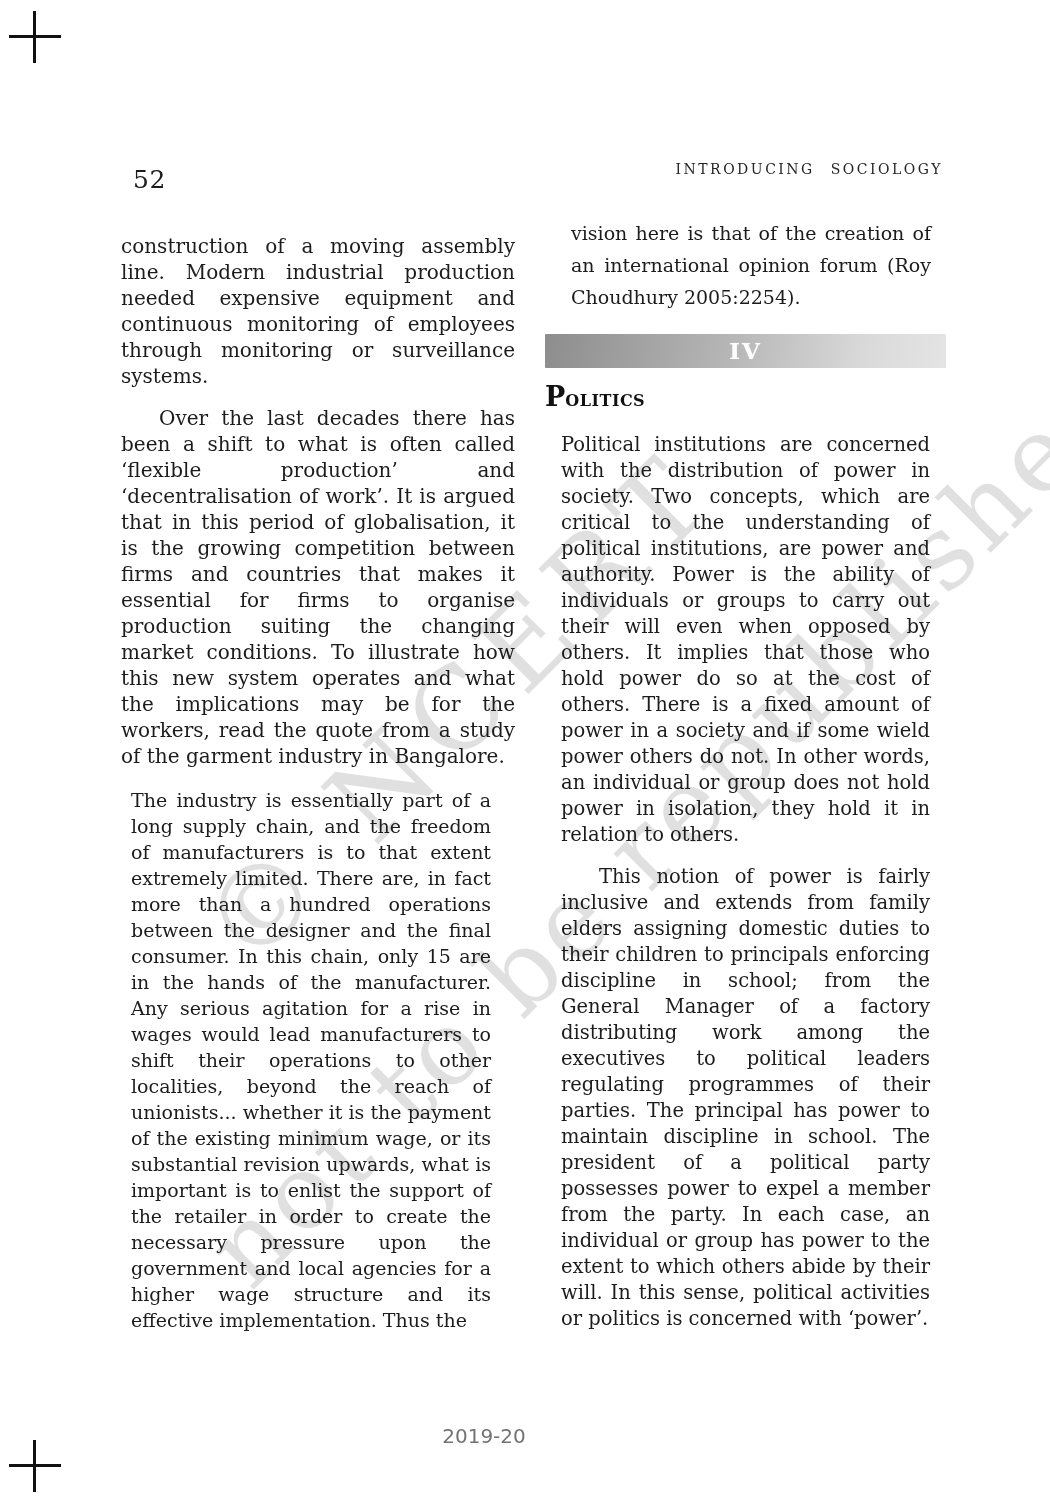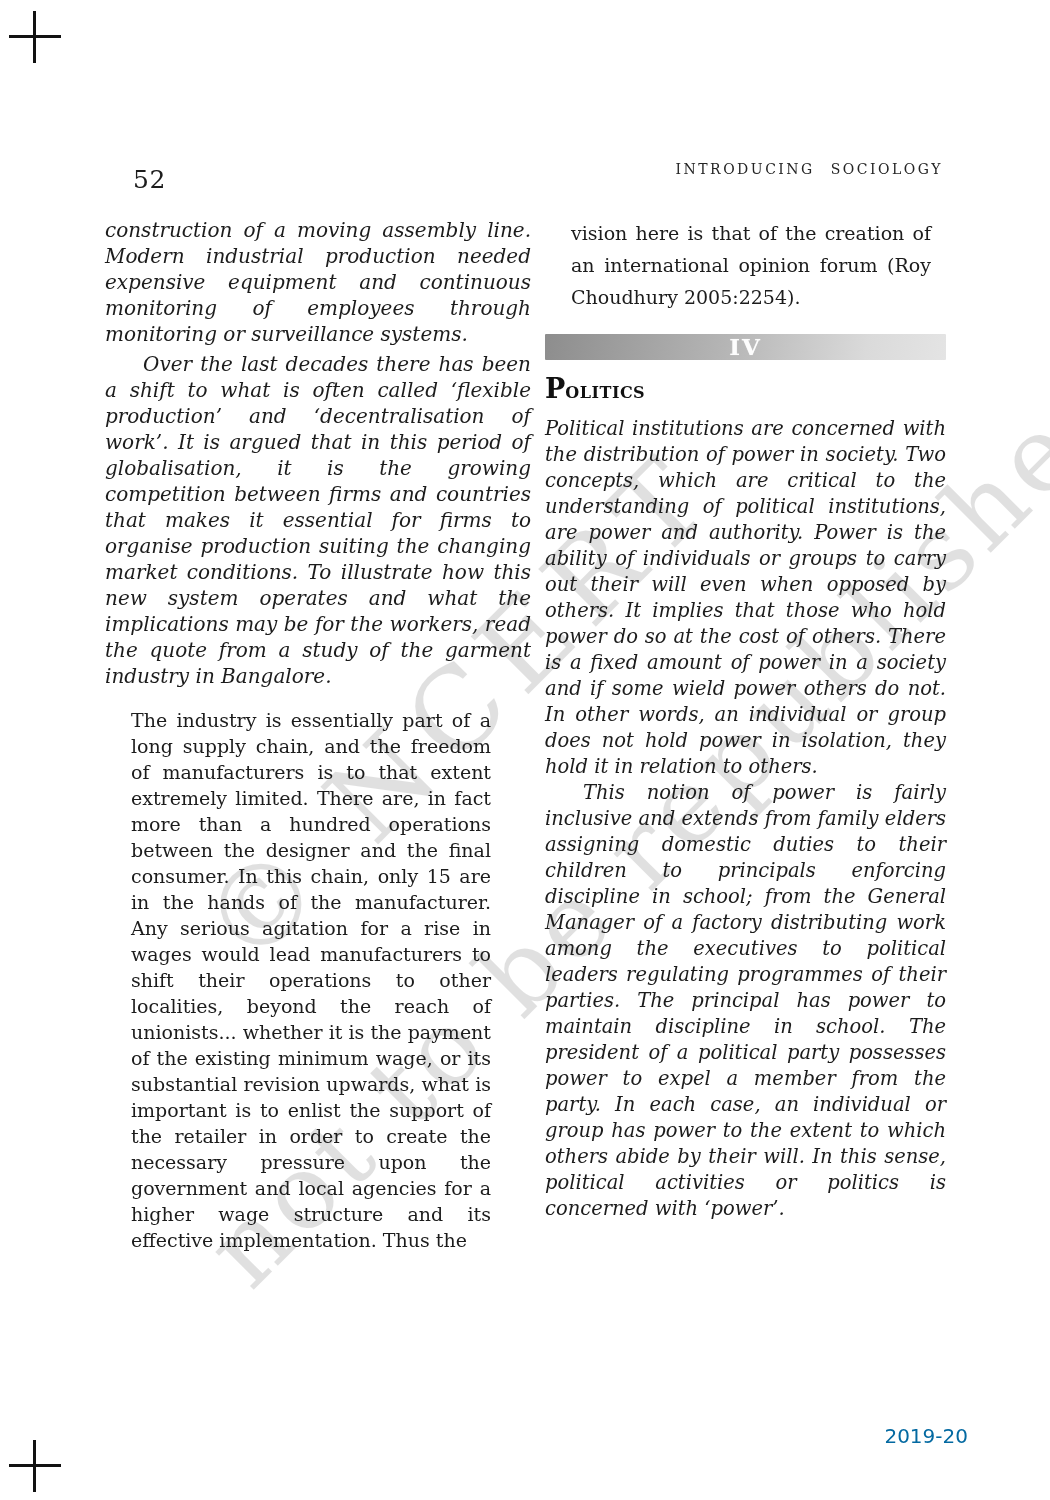--- a/index.html
+++ b/index.html
@@ -45,21 +45,21 @@
     font-size:25px; letter-spacing:0.5px;margin-left:28px;
   }
   .running-title {
     position:absolute; right:107px; top:161px;
     font-size:14px; letter-spacing:2.5px; word-spacing:9px;
     color:#242424;
   }
 
   
   .col { position:absolute; top:217px; text-align:justify; z-index:2; }
-  .col p { margin:0;font-style:italic; }
+  .col p { margin:16px; }
   .col-left  { left:105px; width:426px; font-size:20px; line-height:26px; }
   .col-right { left:545px; width:401px; font-size:19.5px; line-height:26px; }
 
   .indent-first { text-indent:38px; }
   .para-gap { margin-top:4px !important; }
 
   blockquote.excerpt {
     margin:18px 0 0 26px;
     width:360px;
     font-size:19px; line-height:26px;
@@ -69,21 +69,21 @@
     margin:0 14px 0 26px;
     width:360px;
     font-size:19px; line-height:32px;
     text-align:justify;
   }
   .after-quote { margin-top:17px !important; }
 
   
   .section-bar {
     margin-top:21px;
-    height:26px;
+    height:34px;
     background:linear-gradient(100deg, #8d8d8d 0%, #b5b5b5 45%, #dadada 80%, #e4e4e4 100%);
     display:flex; align-items:center; justify-content:center;
     border-radius:1px;
   }
   .section-bar .num {
     color:#fdfdfd; font-weight:bold; font-size:23px; letter-spacing:2px;
     text-shadow:0 0 1px rgba(255,255,255,0.6);
   }
 
   
@@ -91,23 +91,23 @@
     margin:13px 0 8px 0;
     font-weight:bold; color:#111;
     line-height:30px;
   }
   .section-heading .cap   { font-size:27px; }
   .section-heading .rest  { font-size:16px; letter-spacing:0.5px; }
 
   
   .footer-year {
     position:absolute; left:0; width:968px; top:1424px;
-    text-align:right;
+    text-align:center;
     font-family:"DejaVu Sans", "Liberation Sans", sans-serif;
-    font-size:20px; color:#0369a1;
+    font-size:20px; color:#737373;
     z-index:2;
   }
 </style>
 </head>
 <body>
 
 <div class="page">
 
   <div class="crop tl">
     <span class="h"></span>

